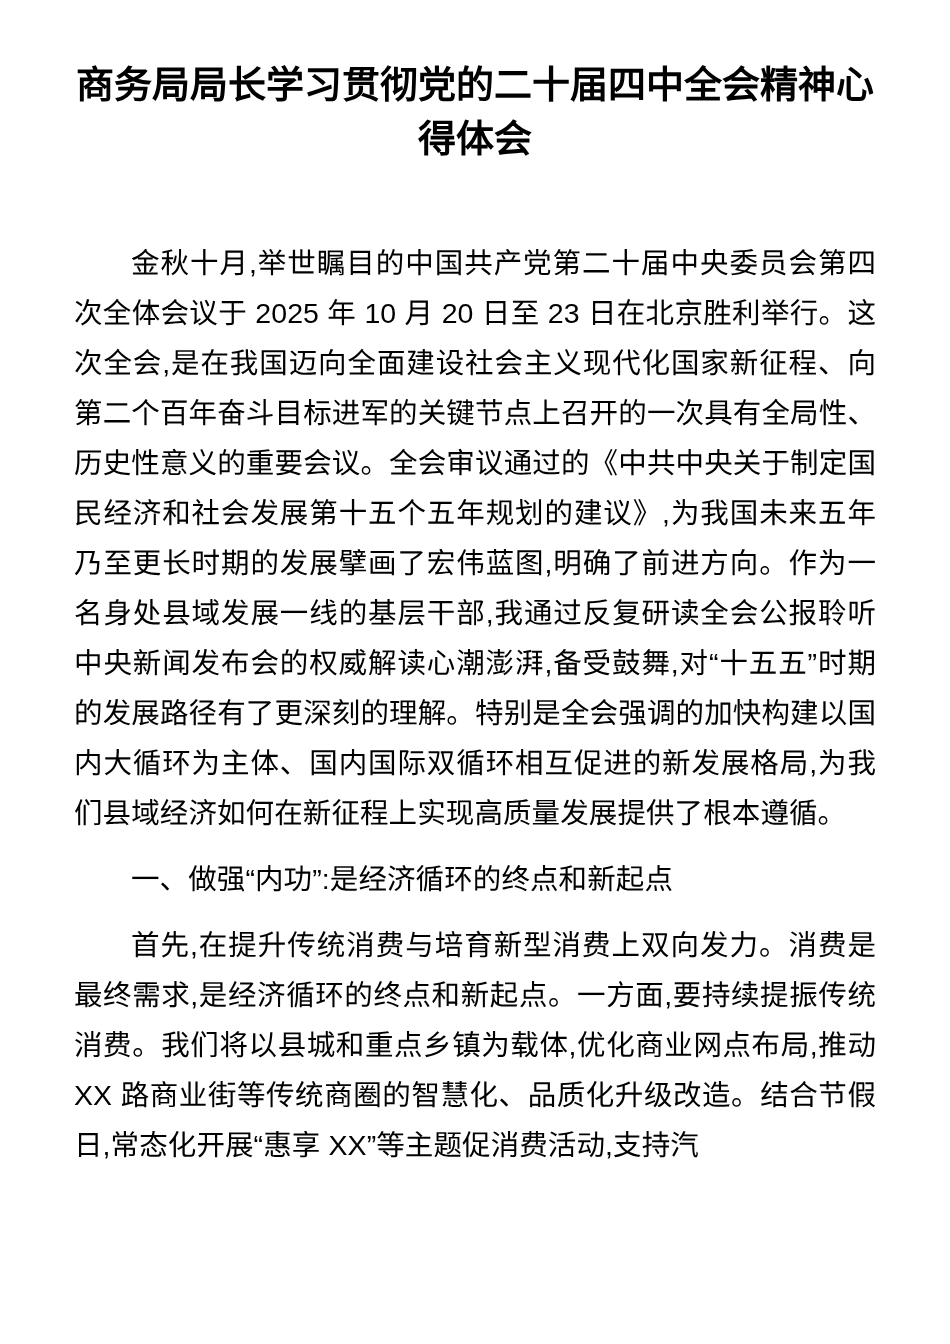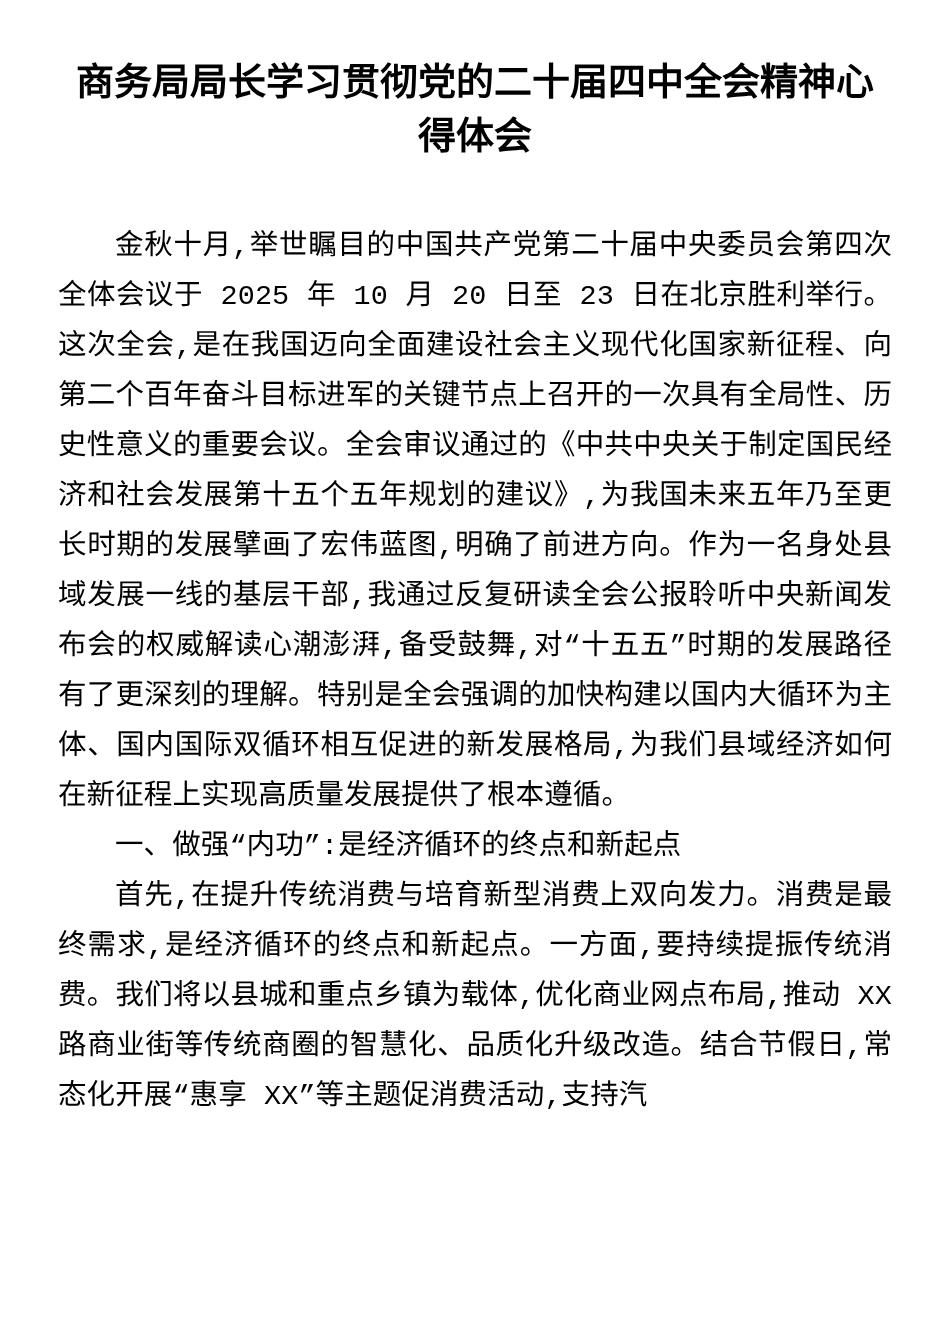--- a/index.html
+++ b/index.html
@@ -9,21 +9,21 @@
     background: #ffffff;
   }
 
   .page {
     position: relative;
     width: 950px;
     height: 1344px;
     background: #ffffff;
     overflow: hidden;
     box-sizing: border-box;
-    font-family: Liberation Mono, monospace;
+    font-family: Liberation Sans, sans-serif;
     color: #000000;
     -webkit-font-smoothing: antialiased;
   }
 
   .doc-title {
     position: absolute;
     left: 60px;
     top: 58px;
     width: 830px;
     text-align: center;
@@ -36,21 +36,21 @@
   }
 
   .body-block {
     position: absolute;
     left: 58px;
     top: 222px;
     width: 834px;
   }
 
   .para {
-    margin: 0;
+    margin: 16px;
     font-size: 28.5px;
     line-height: 50px;
     text-align: justify;
     text-justify: inter-ideograph;
     text-indent: 2em;
     color: #000000;
     font-weight: 400;
     word-break: break-all;
     letter-spacing: 0.1px;
   }

